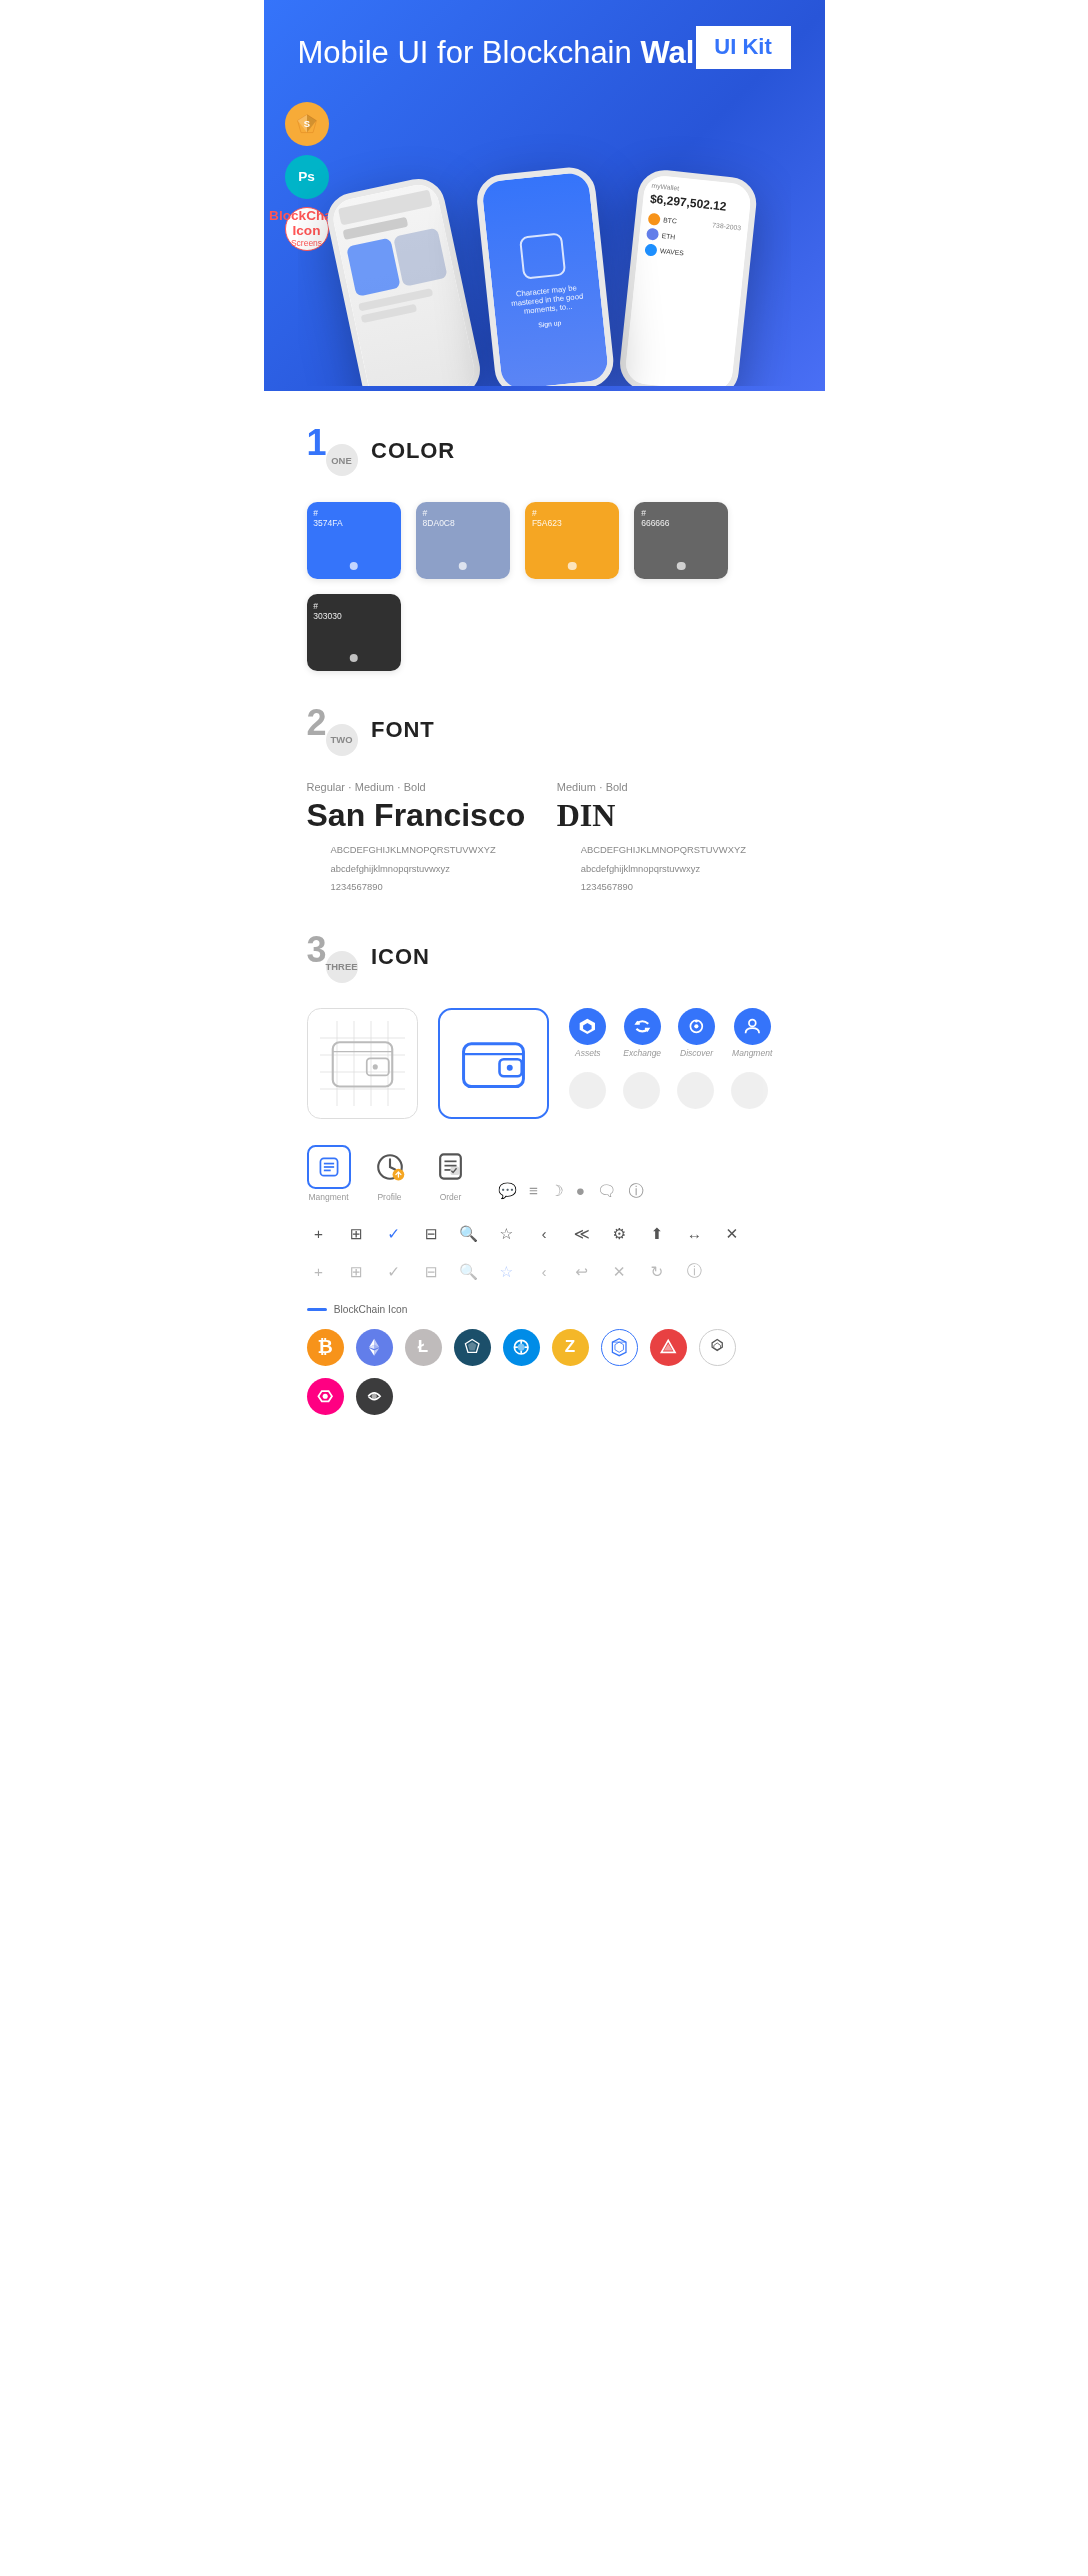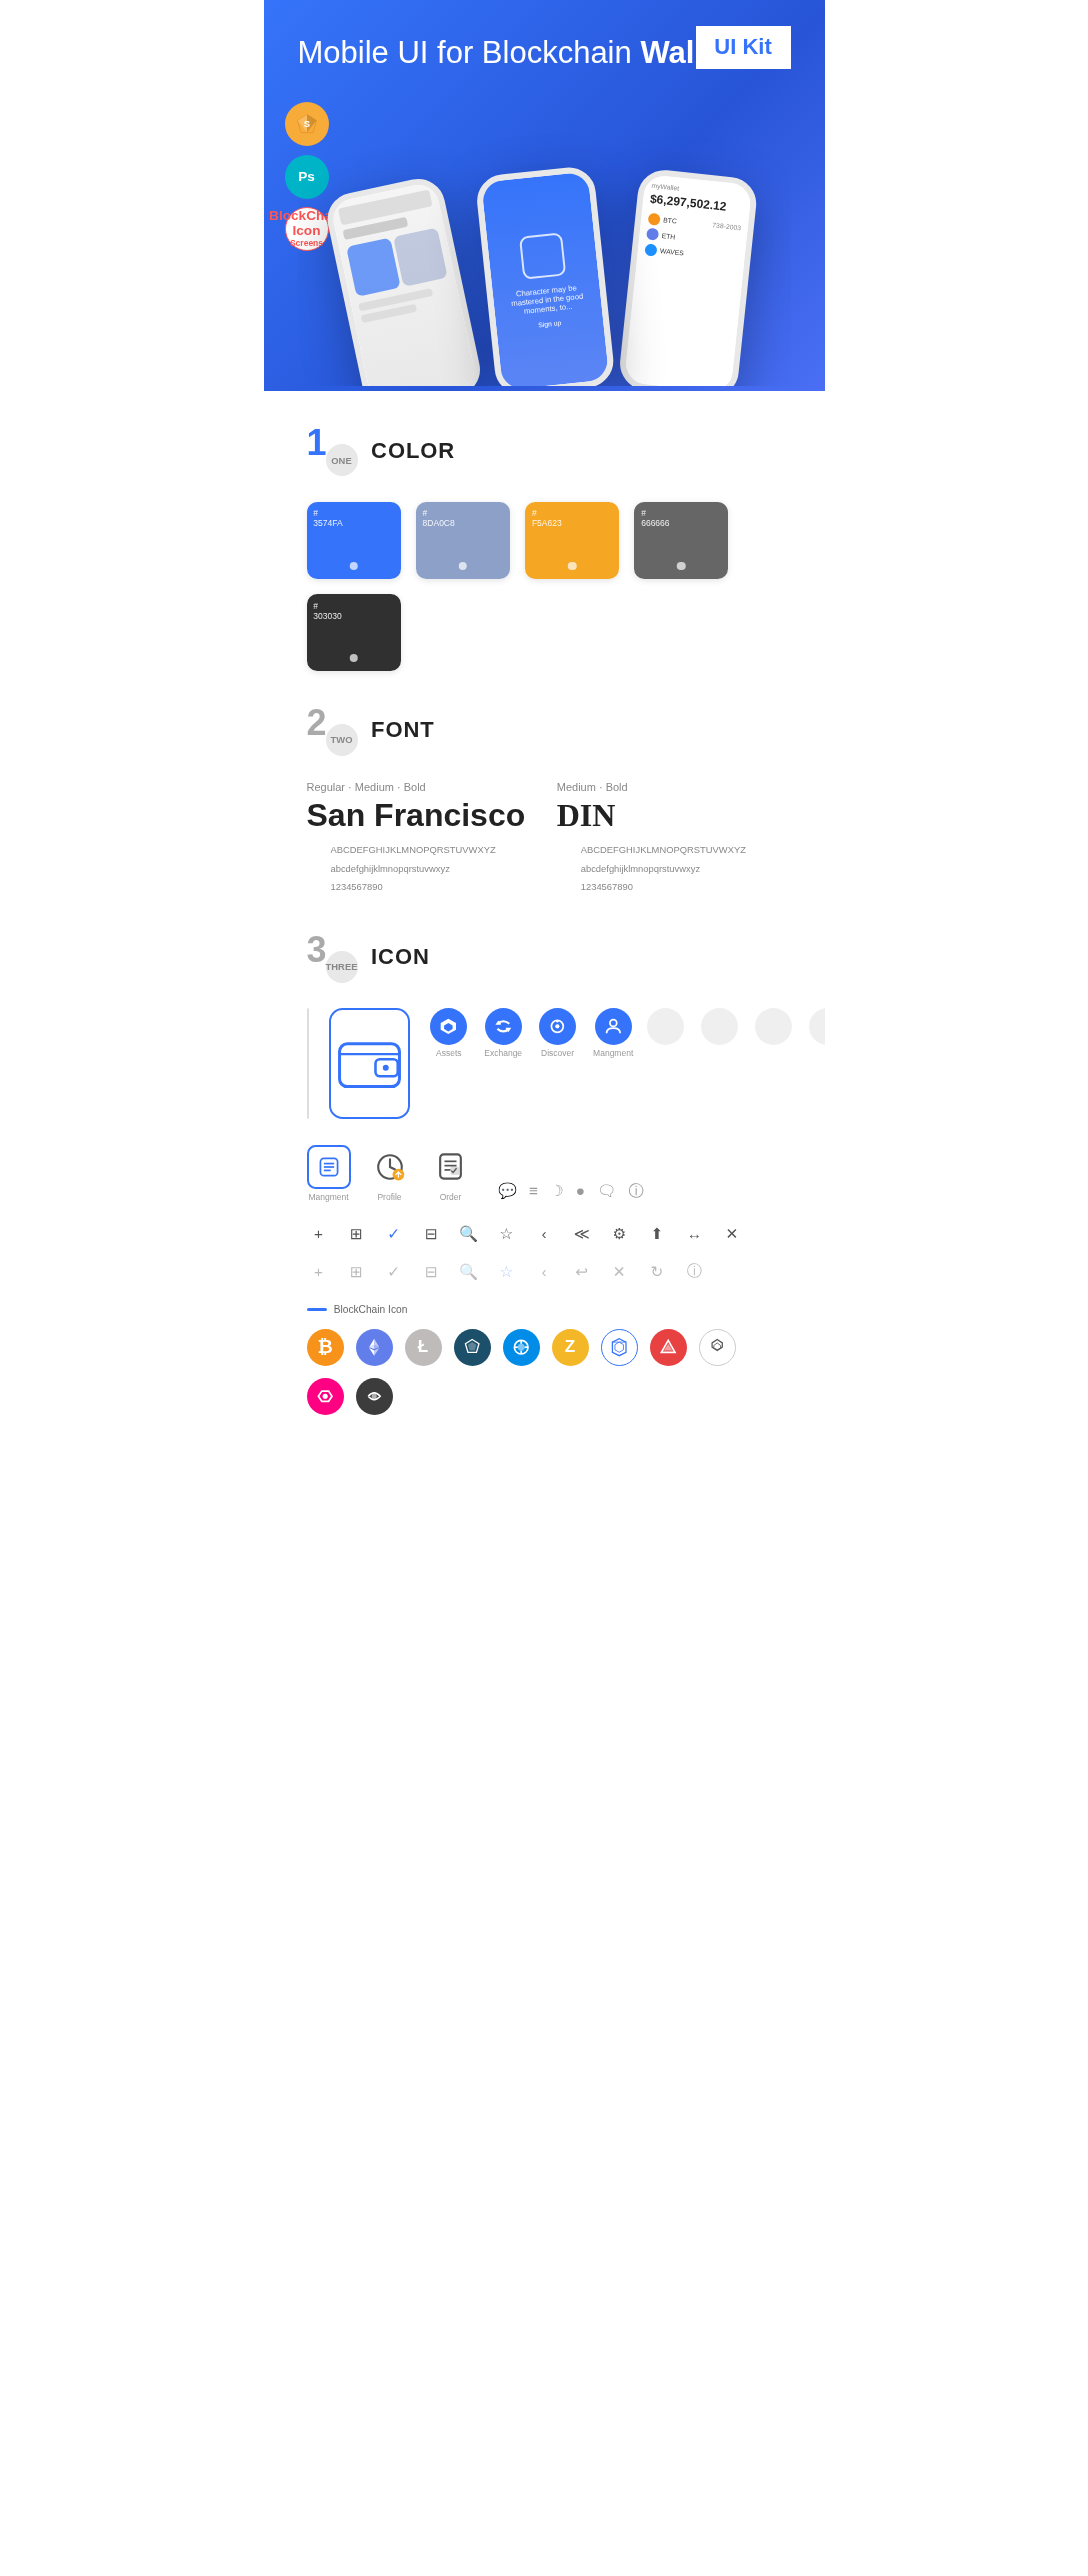--- a/index.html
+++ b/index.html
@@ -314,21 +314,21 @@
         <polygon points="14,3 3,10 14,24" fill="rgba(255,255,255,0.2)"></polygon>
         <text x="14" y="18" text-anchor="middle" fill="#fff" font-size="11" font-weight="700">S</text>
       </svg>
     </div>
     <div class="badge-circle badge-ps">
       <span style="color:#fff;font-weight:700;font-size:13.6px;">Ps</span>
     </div>
     <div class="badge-circle badge-screens">
       <div>
         <div class="count" style="font-size:13.6px;font-weight:800;color:#F55;">BlockChain Icon</div>
-        <div style="font-size:8.5px;color:#F55;font-weight:700;text-align:center;">Screens</div>
+        <div style="font-size:8.5px;color:#F55;font-weight:400;text-align:center;">Screens</div>
       </div>
     </div>
   </div>
 
   <div class="phones-wrapper">
     <div class="phone-wrap-1">
       <div class="phone-mockup">
         <div style="background:linear-gradient(180deg,#f5f5f5 0%,#e8e8e8 100%);width:100%;height:100%;padding:6.8px;">
           <div style="height:17px;background:#ddd;border-radius:3.4px;margin-bottom:5.1px;"></div>
           <div style="height:10.2px;background:#ccc;border-radius:3.4px;margin-bottom:3.4px;width:70%;"></div>
@@ -484,21 +484,21 @@
 
     <div class="icon-box-blue">
       <svg width="77" height="77" viewBox="0 0 90 90">
         <rect x="10" y="22" width="70" height="50" rx="9" fill="none" stroke="#3574FA" stroke-width="3.5"></rect>
         <rect x="52" y="40" width="26" height="20" rx="5" fill="none" stroke="#3574FA" stroke-width="3"></rect>
         <circle cx="64" cy="50" r="3.5" fill="#3574FA"></circle>
         <line x1="10" y1="34" x2="80" y2="34" stroke="#3574FA" stroke-width="2.5"></line>
       </svg>
     </div>
 
-    <div style="display:flex;flex-direction:row;gap:13.6px;">
+    <div style="display:flex;flex-direction:column;gap:13.6px;font-style:italic;">
       <div style="display:flex;gap:17px;">
 
         <div class="icon-group">
           <div style="width:37px;height:37px;background:#3574FA;border-radius:50%;display:flex;align-items:center;justify-content:center;">
             <svg width="18.7" height="18.7" viewBox="0 0 22 22">
               <polygon points="11,2 20,7 20,15 11,20 2,15 2,7" fill="white"></polygon>
               <polygon points="11,7 16,10 16,14 11,17 6,14 6,10" fill="#3574FA"></polygon>
             </svg>
           </div>
           <span class="icon-lbl">Assets</span>

